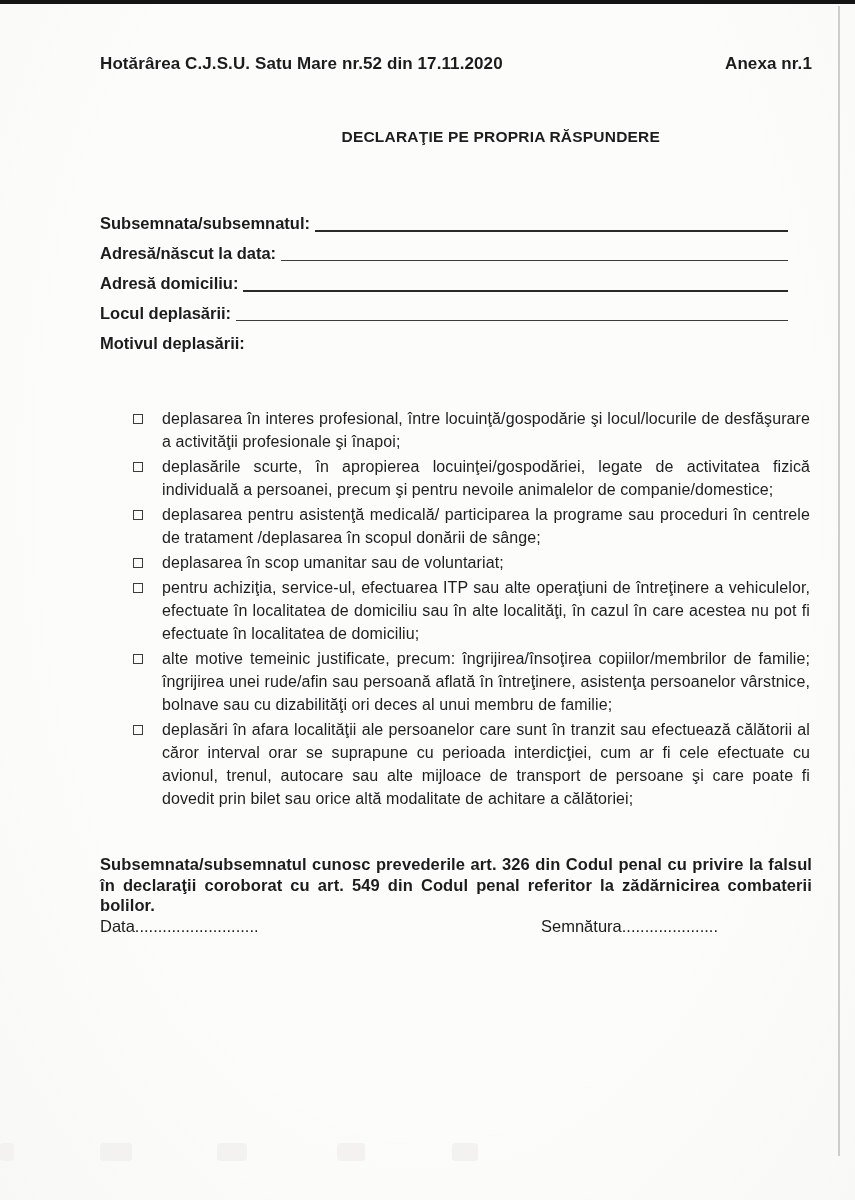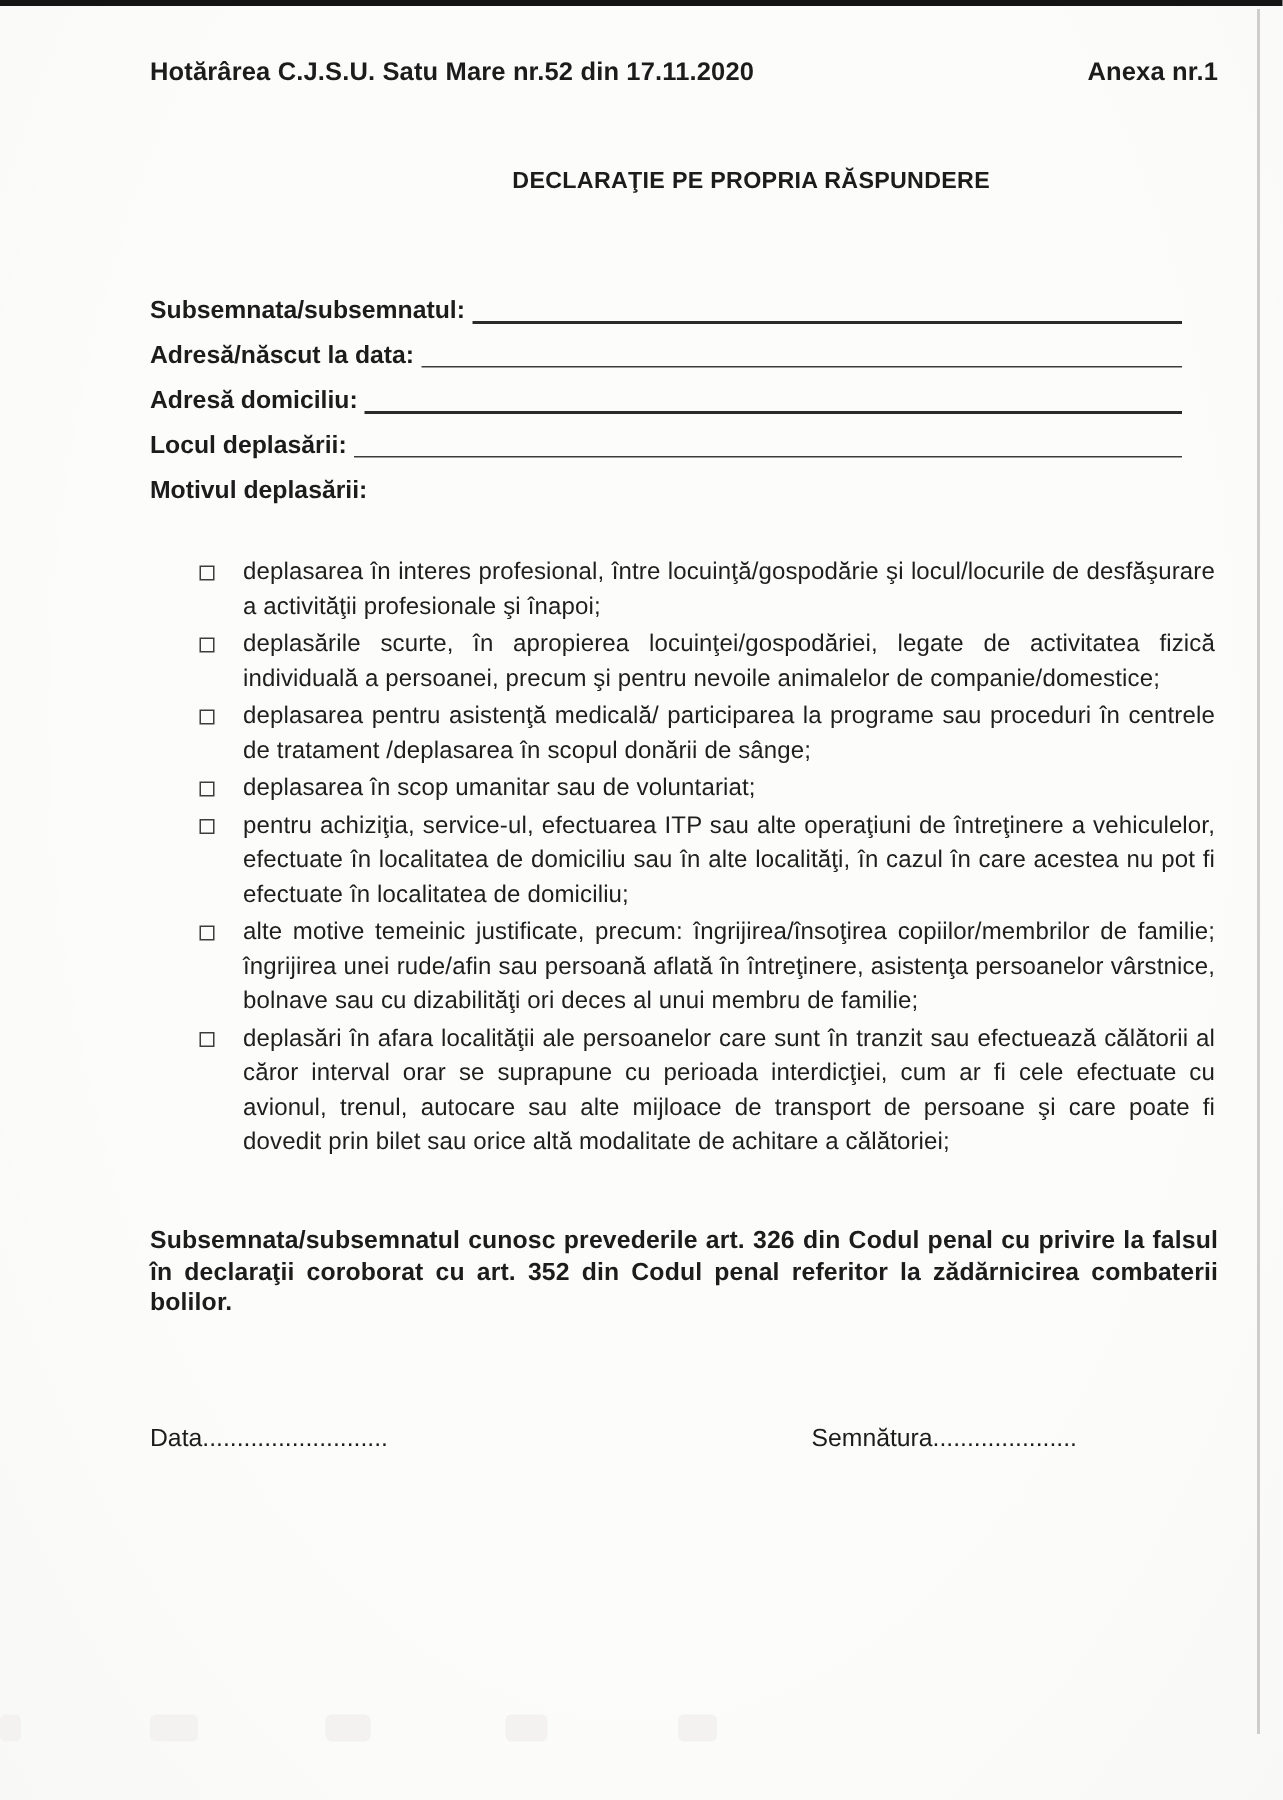--- a/index.html
+++ b/index.html
@@ -32,21 +32,21 @@
   }
   .right-edge {
     position: absolute;
     top: 6px; left: 838px;
     width: 2px; height: 1150px;
     background: #cfcdcb;
   }
   .content {
     position: absolute;
     left: 100px;
-    top: 0;
+    top: 16px;
     width: 712px;
   }
   
   .doc-header {
     margin-top: 38px;
     display: flex;
     justify-content: space-between;
     align-items: baseline;
     font-weight: bold;
     font-size: 17px;
@@ -79,21 +79,21 @@
   }
   .field-line {
     flex: 1;
     height: 17px;
     border-bottom: 2px solid #2a2a2a;
     margin-left: 5px;
   }
   .field-line.thin { border-bottom-width: 1.5px; border-bottom-color: #3c3c3c; }
   
   .reasons {
-    margin-top: 23px;
+    margin-top: 44px;
     width: 710px;
   }
   .reason {
     position: relative;
     padding-left: 62px;
     margin-bottom: 2px;
   }
   .reason .checkbox {
     position: absolute;
     left: 33px;
@@ -116,21 +116,20 @@
     margin: 44px 0 0 0;
     width: 712px;
     font-size: 16.5px;
     font-weight: bold;
     line-height: 20.5px;
     text-align: justify;
     letter-spacing: 0.1px;
   }
   
   .sign-row {
-    margin-top: 70px;
     display: flex;
     align-items: baseline;
     font-size: 16.5px;
     line-height: 20px;
   }
   .sign-row .signature {
     margin-left: auto;
     margin-right: 94px;
   }
   
@@ -217,21 +216,21 @@
       <div class="reason">
         <span class="checkbox"></span>
         <span class="reason-text">alte motive temeinic justificate, precum: îngrijirea/însoţirea copiilor/membrilor de familie; îngrijirea unei rude/afin sau persoană aflată în întreţinere, asistenţa persoanelor vârstnice, bolnave sau cu dizabilităţi ori deces al unui membru de familie;</span>
       </div>
       <div class="reason">
         <span class="checkbox"></span>
         <span class="reason-text">deplasări în afara localităţii ale persoanelor care sunt în tranzit sau efectuează călătorii al căror interval orar se suprapune cu perioada interdicţiei, cum ar fi cele efectuate cu avionul, trenul, autocare sau alte mijloace de transport de persoane şi care poate fi dovedit prin bilet sau orice altă modalitate de achitare a călătoriei;</span>
       </div>
     </div>
 
-    <p class="legal">Subsemnata/subsemnatul cunosc prevederile art. 326 din Codul penal cu privire la falsul în declaraţii coroborat cu art. 352 din Codul penal referitor la zădărnicirea combaterii bolilor.</p>
+    <p class="legal">Subsemnata/subsemnatul cunosc prevederile art. 326 din Codul penal cu privire la falsul în declaraţii coroborat cu art. 549 din Codul penal referitor la zădărnicirea combaterii bolilor.</p>
 
     <div class="sign-row">
       <span class="date">Data...........................</span>
       <span class="signature">Semnătura.....................</span>
     </div>
 
   </div>
 
   <div class="artifacts">
     <span></span>

